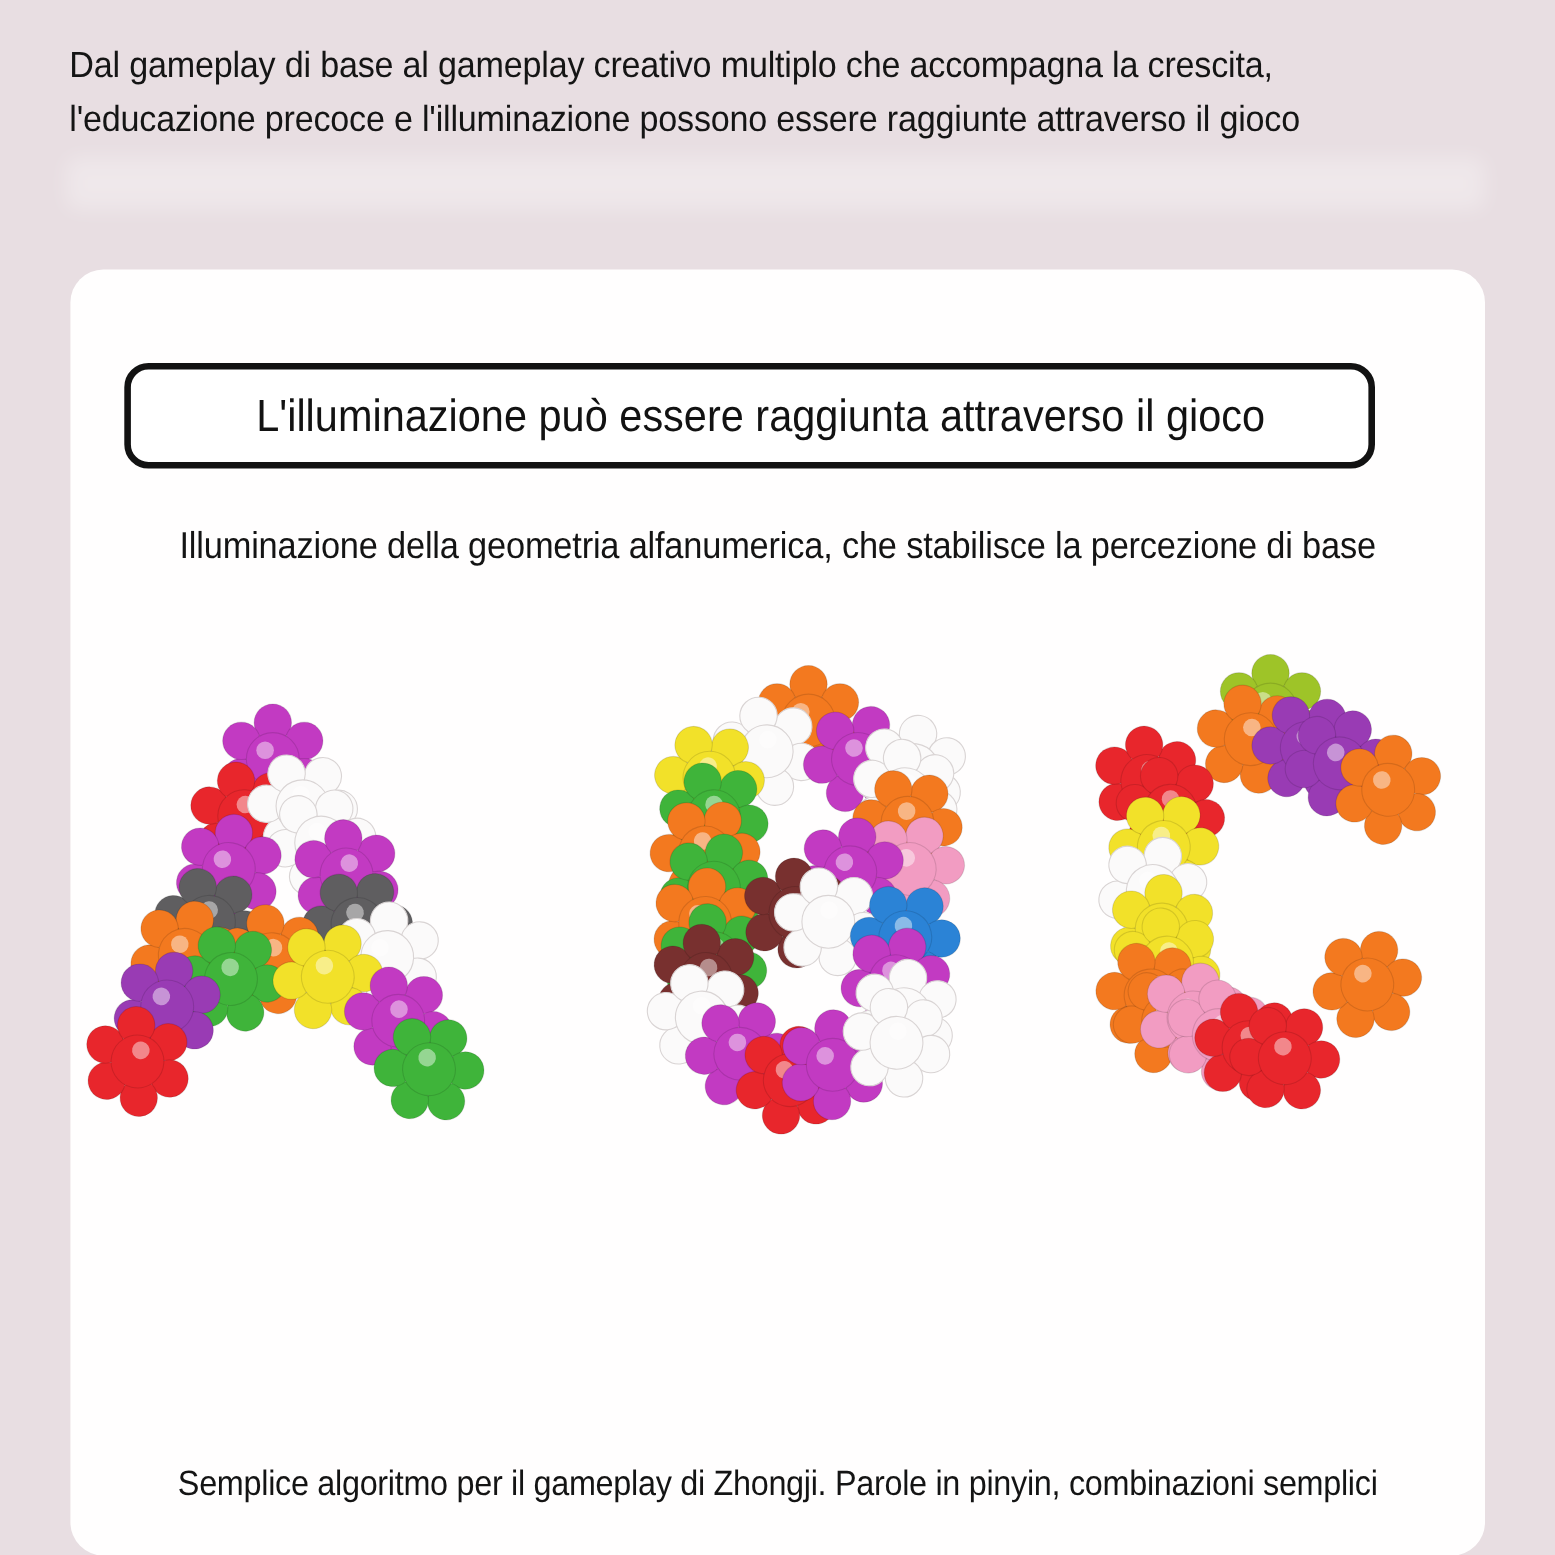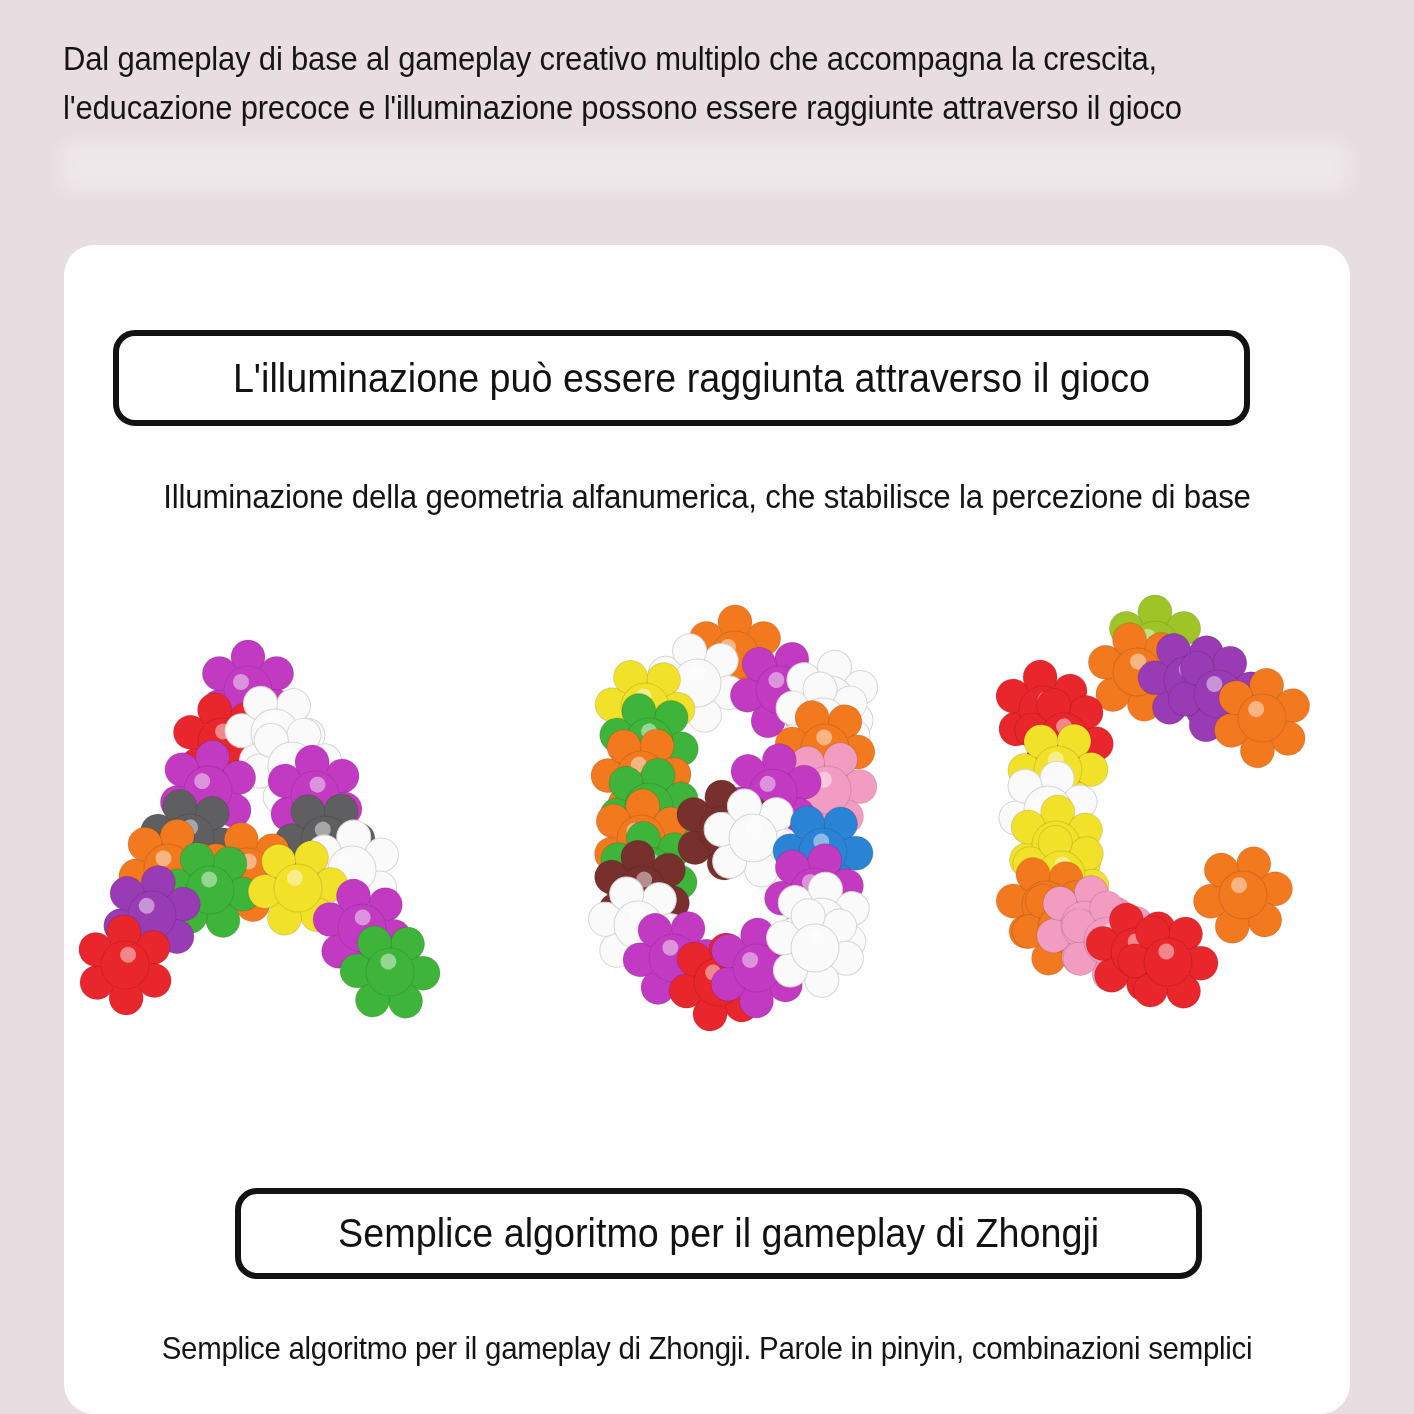--- a/index.html
+++ b/index.html
@@ -667,19 +667,16 @@
         </g>
       </g>
     </svg>
 
   <div class="title-box box1">
     <span>L'illuminazione può essere raggiunta attraverso il gioco</span>
   </div>
 
   <p class="subtitle sub1">Illuminazione della geometria alfanumerica, che stabilisce la percezione di base</p>
 
-  <div class="title-box box2">
-    <span>Semplice algoritmo per il gameplay di Zhongji</span>
-  </div>
 
   <p class="subtitle sub2">Semplice algoritmo per il gameplay di Zhongji. Parole in pinyin, combinazioni semplici</p>
 
 </section>
 
 </body></html>

